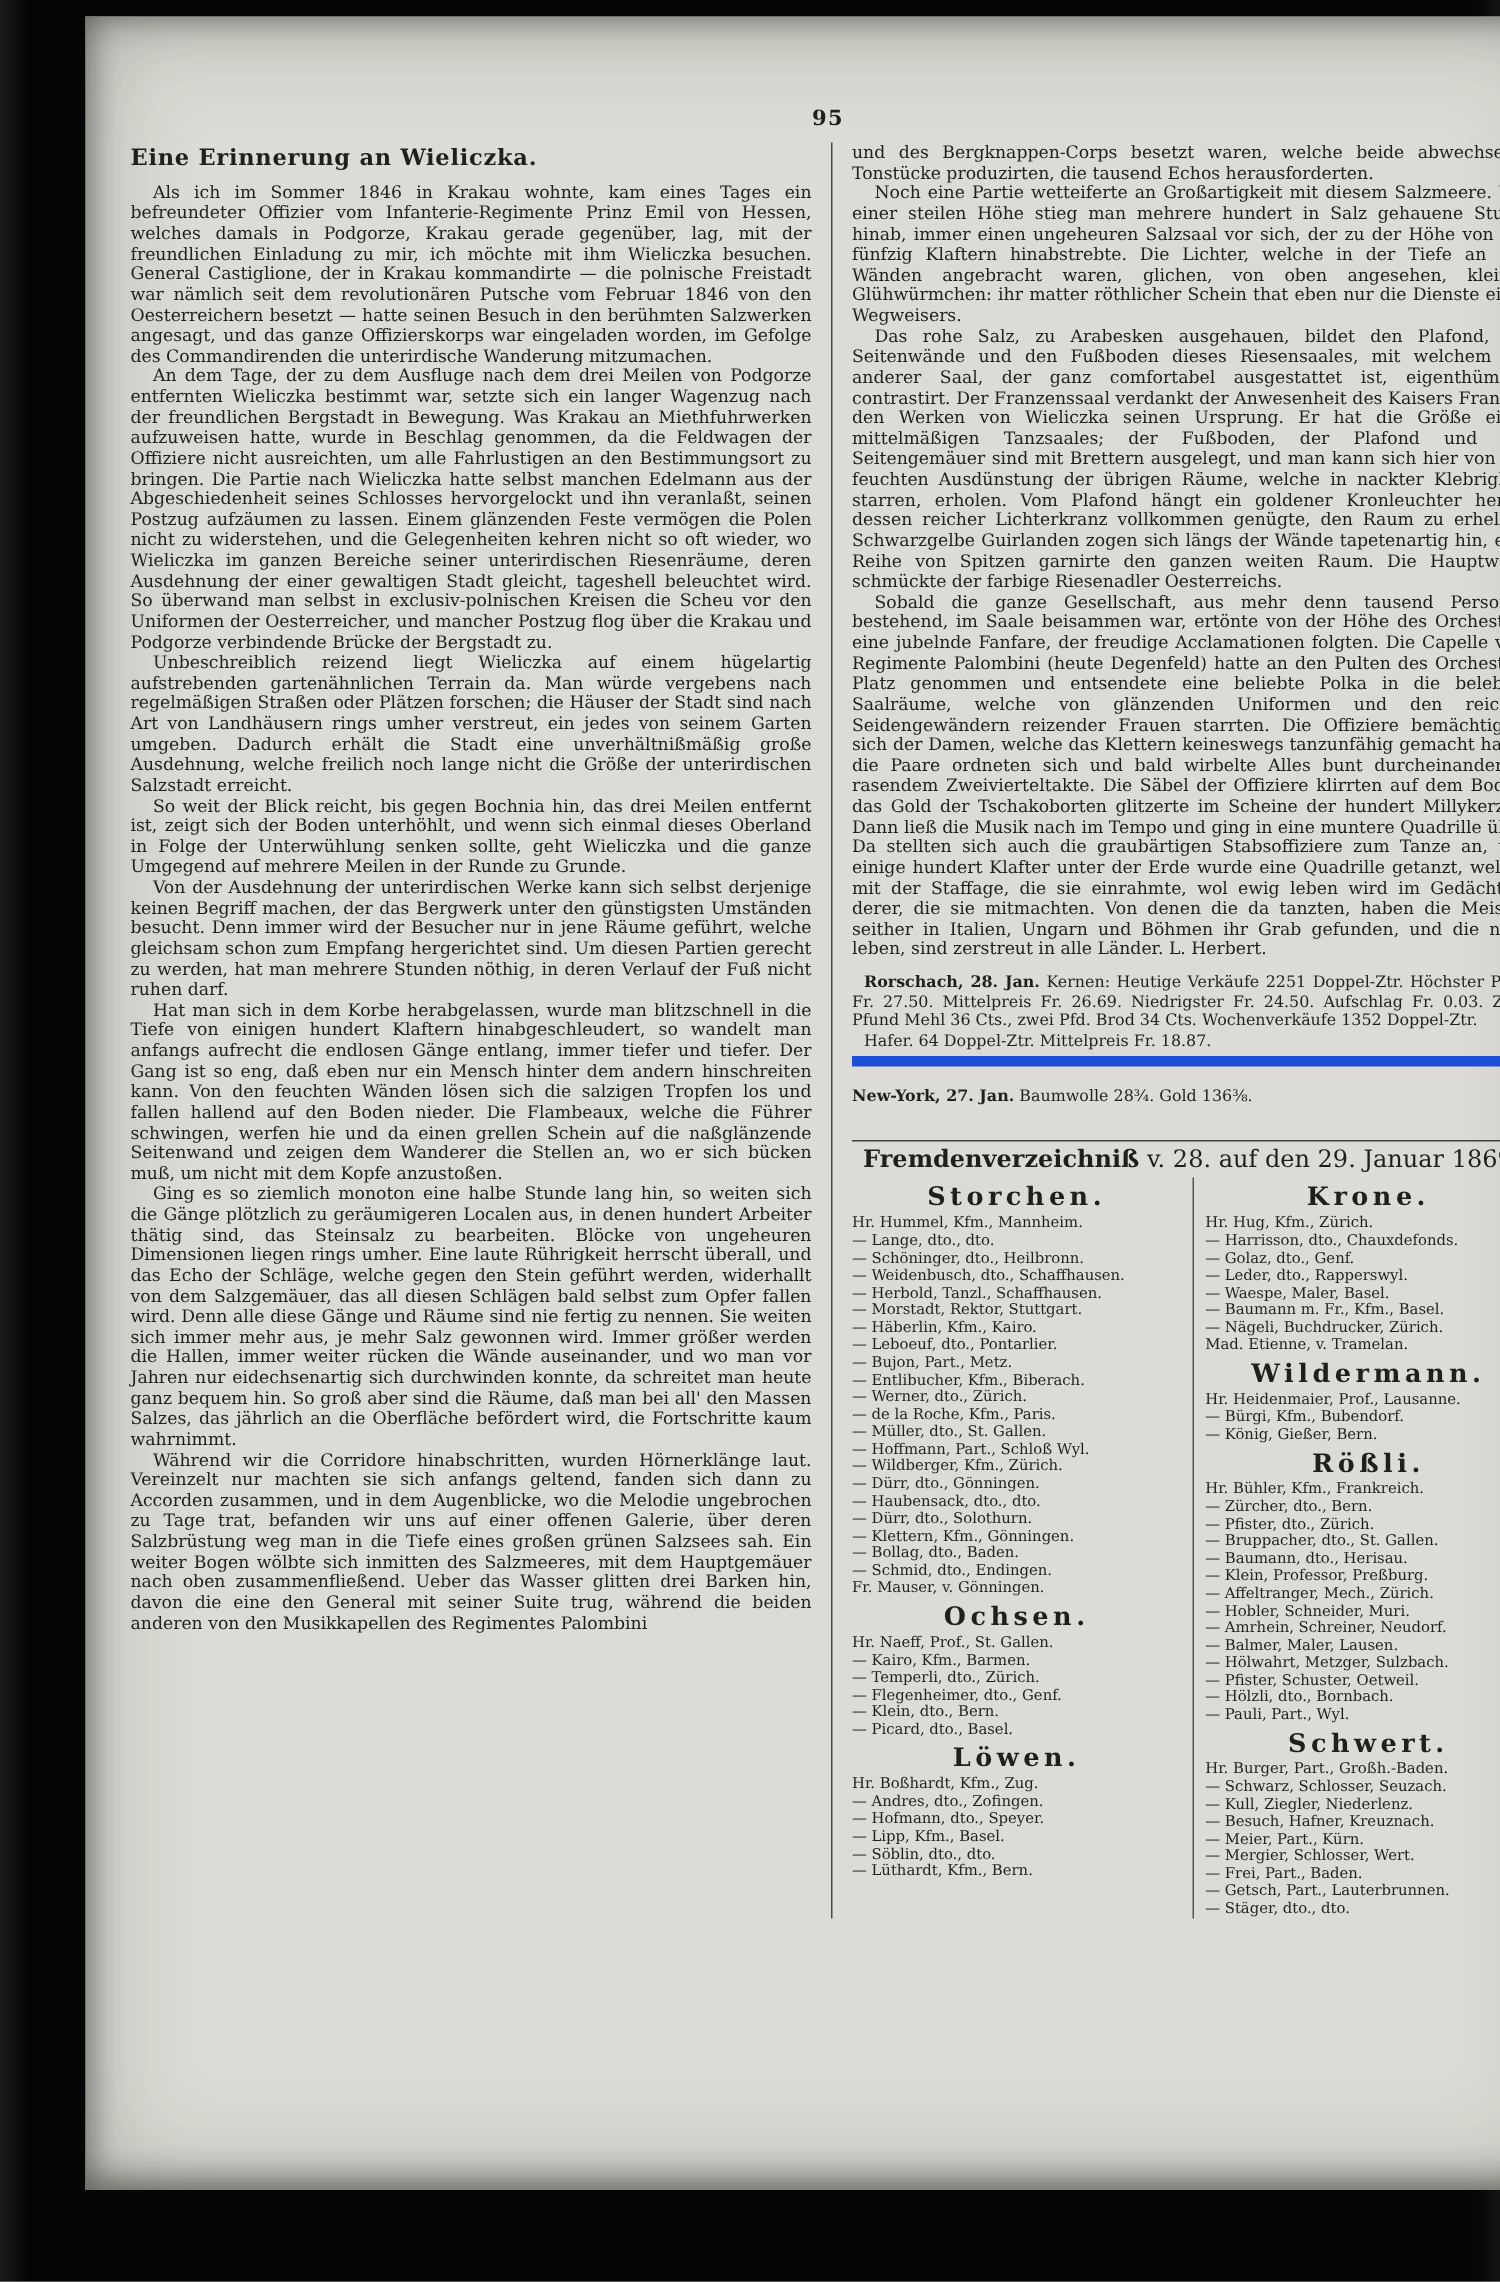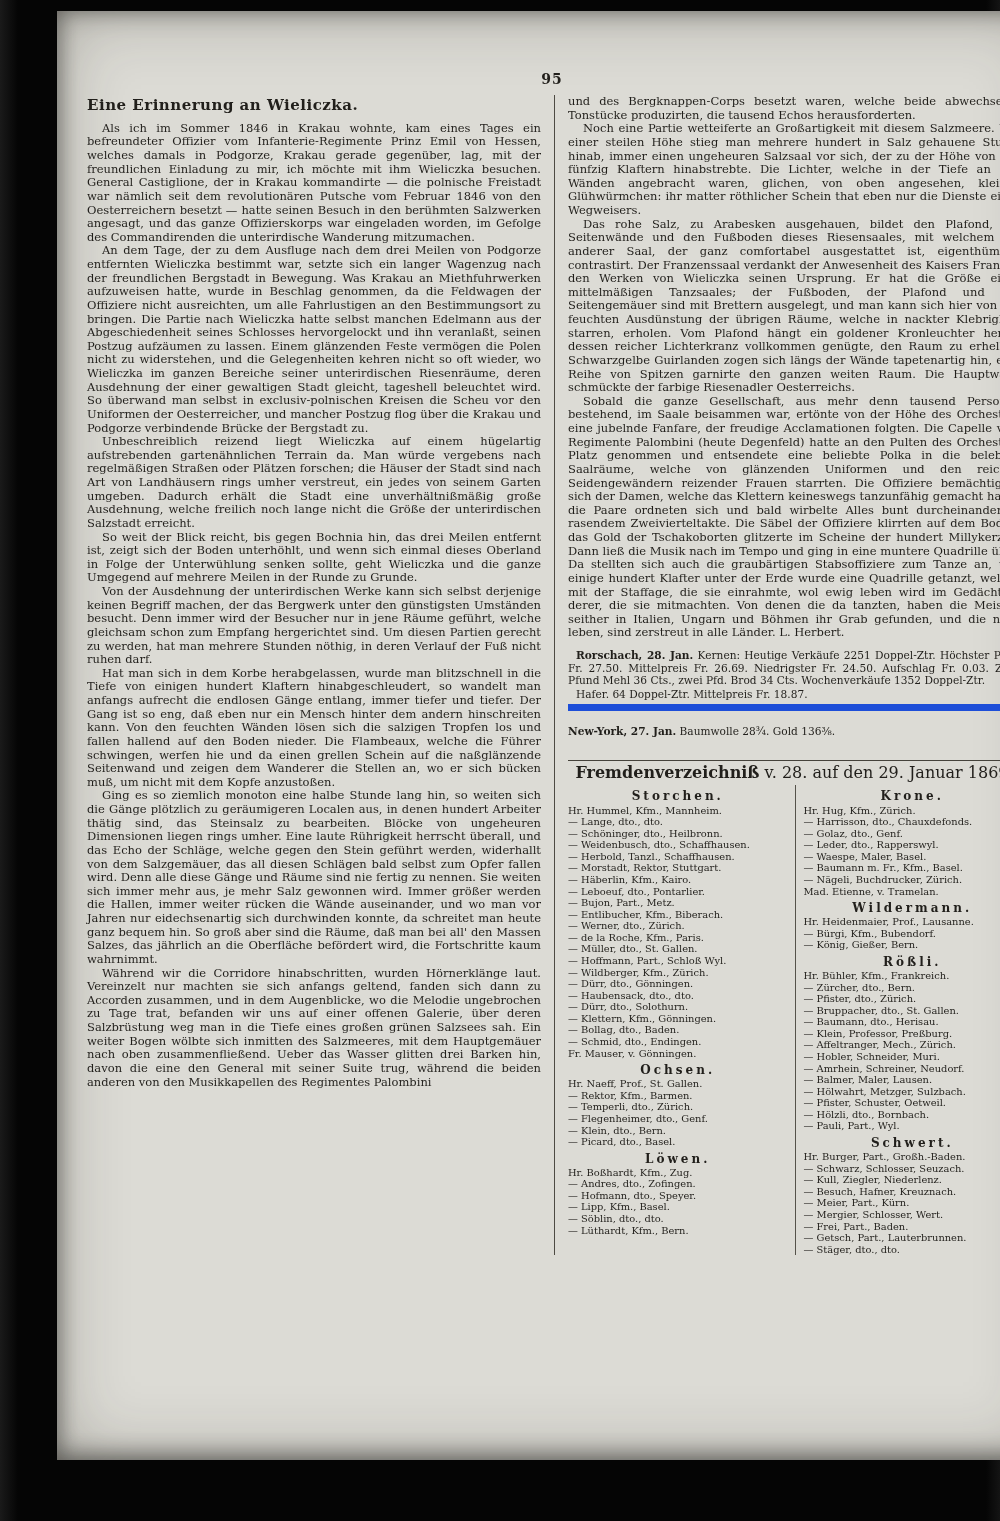--- a/index.html
+++ b/index.html
@@ -79,21 +79,21 @@
     text-indent: -11px;
     text-align: left;
   }
   .guest-entry.guest-heading {
     text-align: center;
     letter-spacing: 3px;
     font-weight: bold;
     padding-left: 0;
     text-indent: 0;
     margin: 4px 0 1px 0;
-    font-size: 12px;
+    font-size: 17px;
   }
 </style>
 </head>
 <body>
 
 <div class="scan">
   <div class="page">
 
     <div class="page-number">95</div>
 
@@ -192,21 +192,21 @@
               <div class="guest-entry">— Bollag, dto., Baden.</div>
 
               <div class="guest-entry">— Schmid, dto., Endingen.</div>
 
               <div class="guest-entry">Fr. Mauser, v. Gönningen.</div>
 
               <div class="guest-entry guest-heading">Ochsen.</div>
 
               <div class="guest-entry">Hr. Naeff, Prof., St. Gallen.</div>
 
-              <div class="guest-entry">— Rektor, Kfm., Barmen.</div>
+              <div class="guest-entry">— Kairo, Kfm., Barmen.</div>
 
               <div class="guest-entry">— Temperli, dto., Zürich.</div>
 
               <div class="guest-entry">— Flegenheimer, dto., Genf.</div>
 
               <div class="guest-entry">— Klein, dto., Bern.</div>
 
               <div class="guest-entry">— Picard, dto., Basel.</div>
 
               <div class="guest-entry guest-heading">Löwen.</div>

